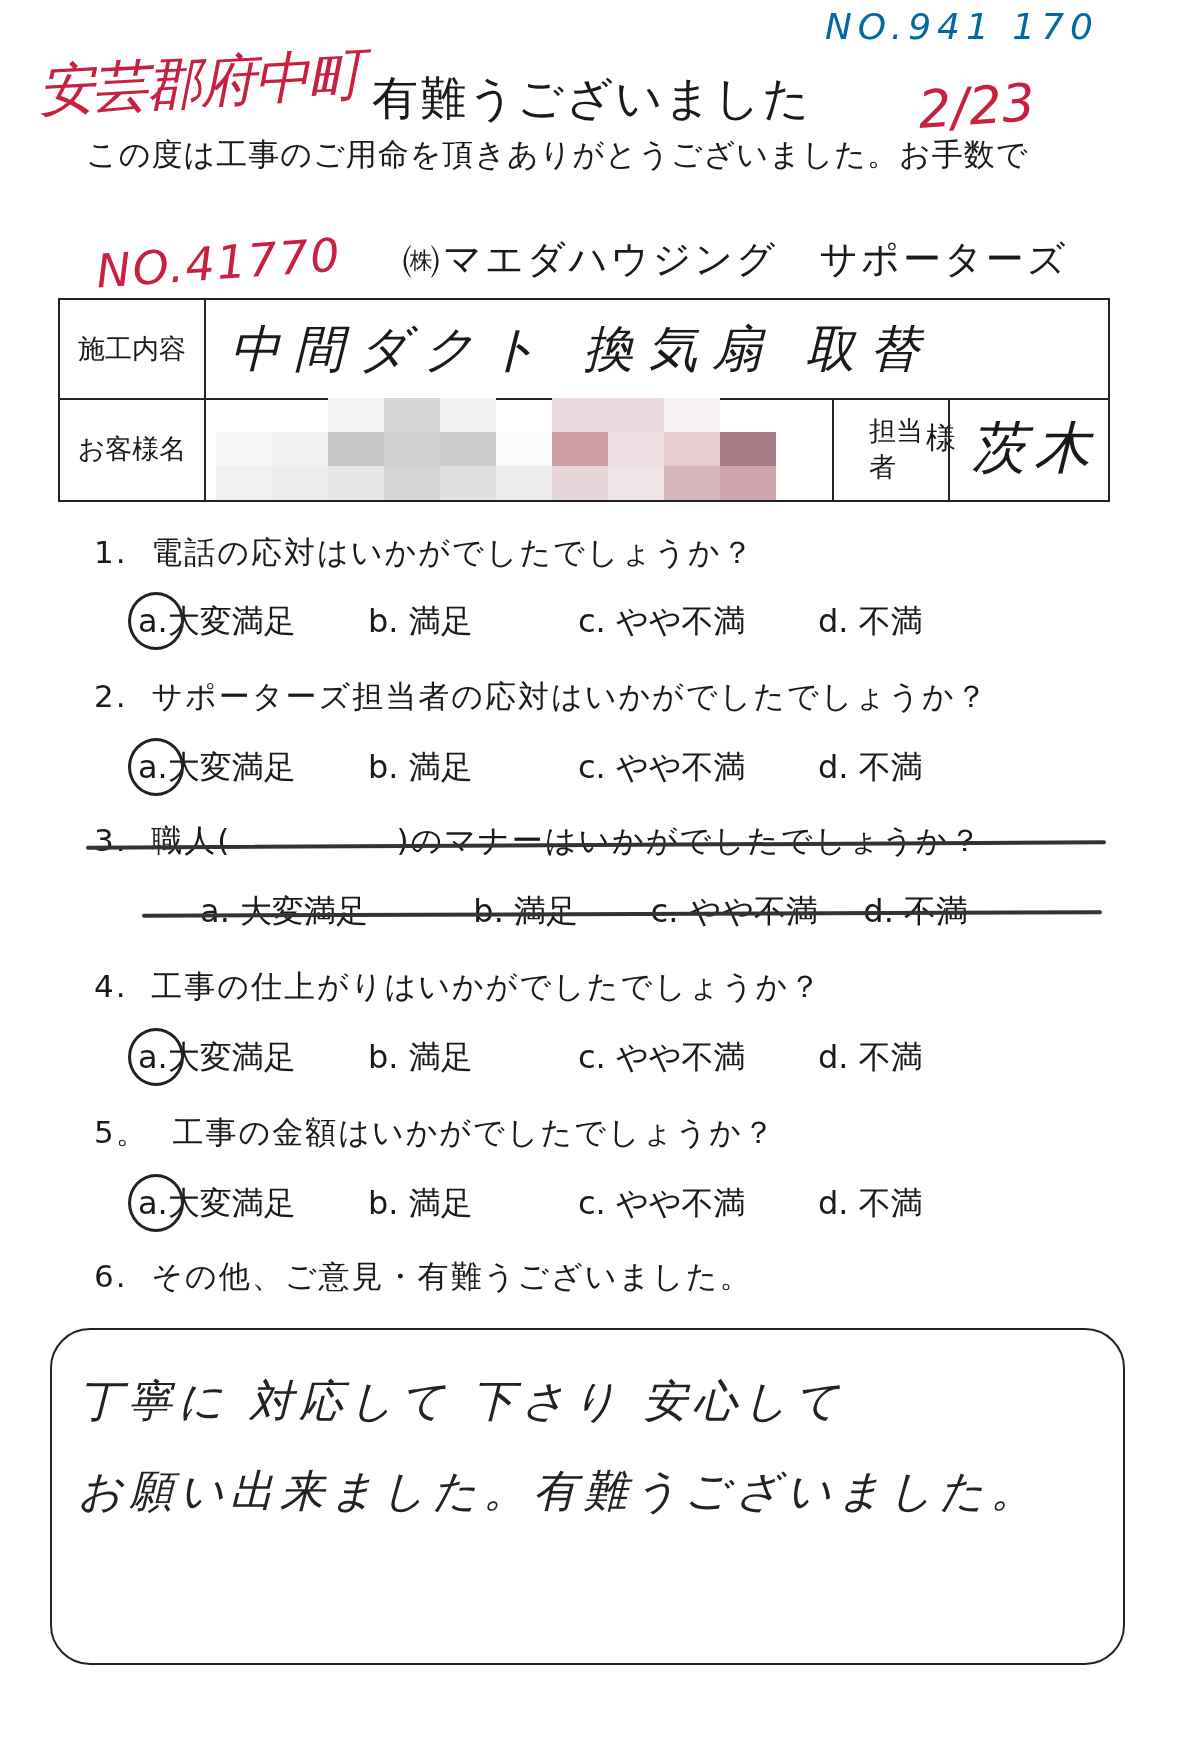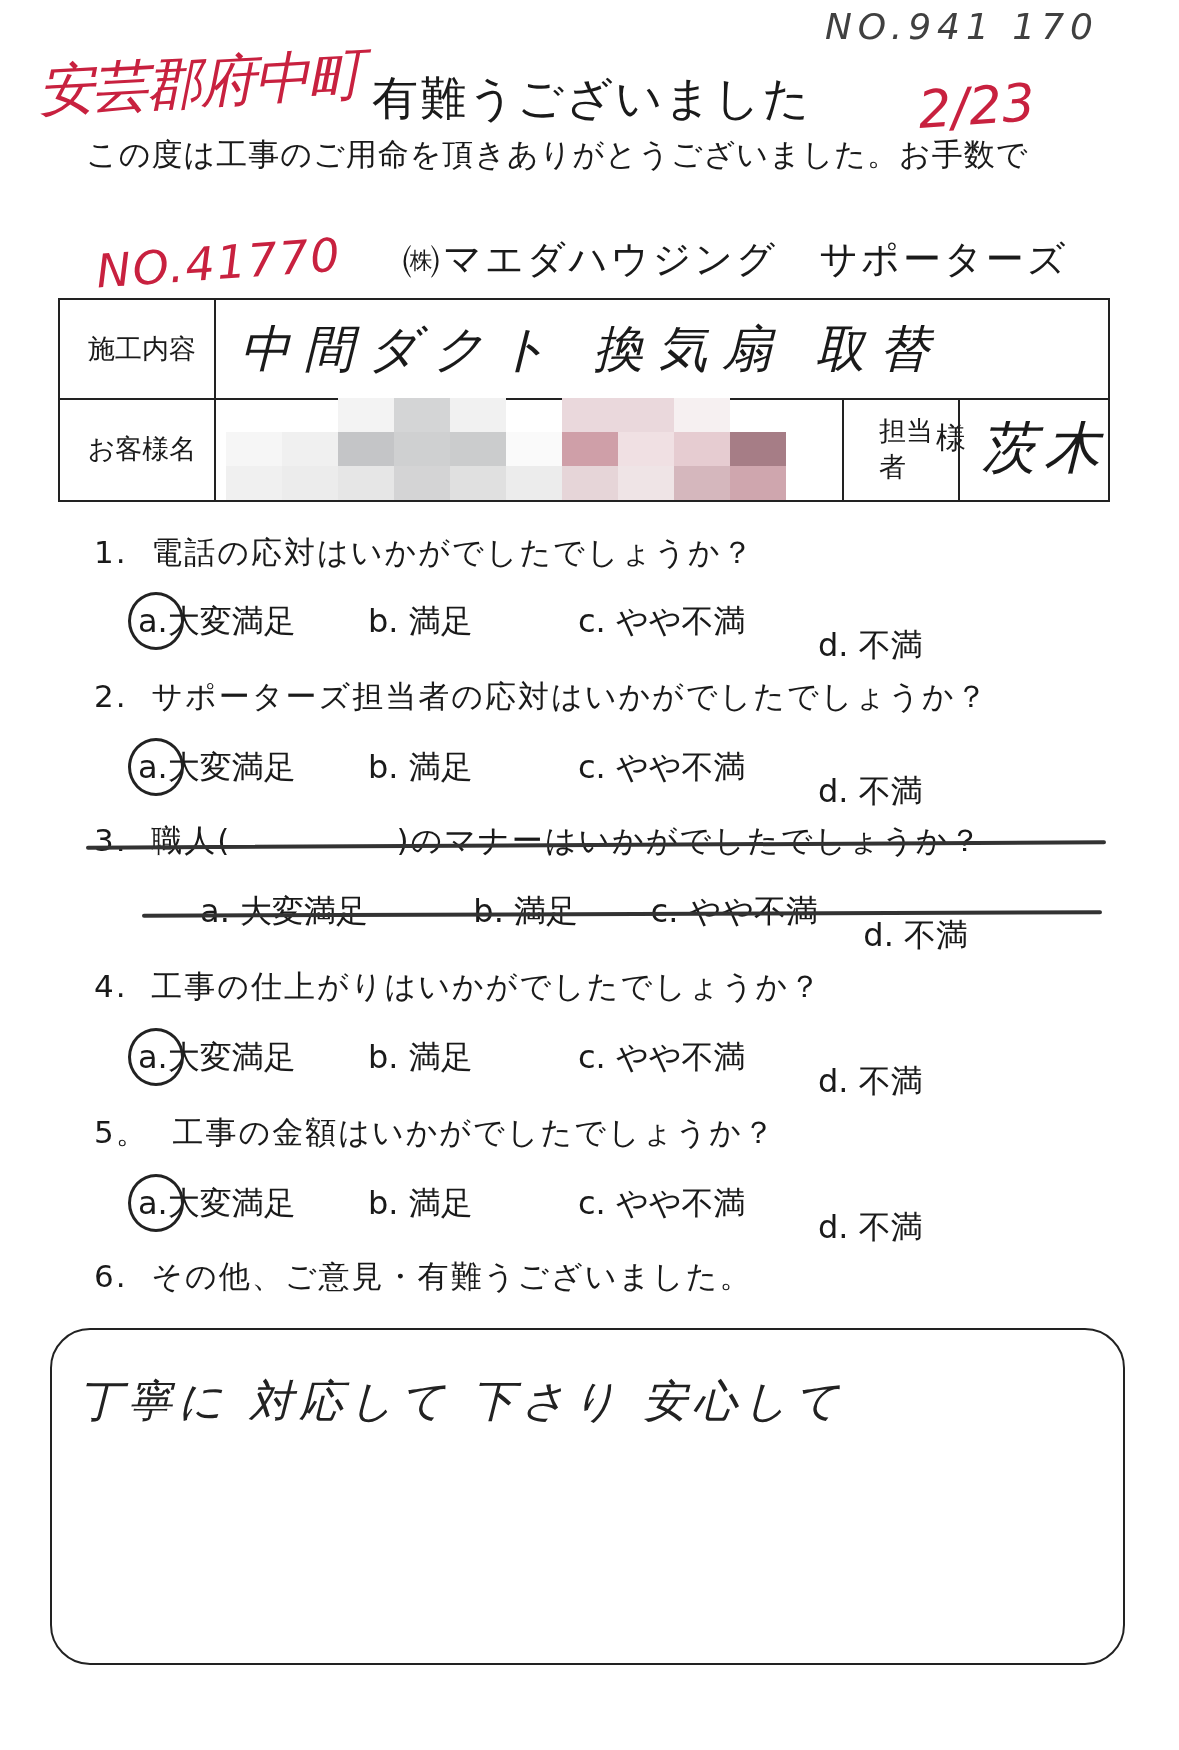--- a/index.html
+++ b/index.html
@@ -5,46 +5,46 @@
   html, body { margin: 0; padding: 0; background: #ffffff; }
   body { width: 1179px; height: 1750px; position: relative; overflow: hidden;
          font-family: "DejaVu Sans", "Liberation Sans", sans-serif; color: #1a1a1a; }
   .abs { position: absolute; }
 
   .title-area { left: 40px; top: 50px; height: 80px; display: flex; align-items: flex-end; }
   .handwritten-location { font-size: 56px; color: #c8213f; font-style: italic; letter-spacing: -2px;
         transform: rotate(-3deg); transform-origin: left bottom; }
   .doc-title { font-size: 46px; margin-left: 8px; letter-spacing: 2px; }
 
-  .serial { right: 80px; top: 6px; font-size: 36px; color: #404040; letter-spacing: 6px; font-style: italic;}
+  .serial { right: 80px; top: 6px; font-size: 36px; color: #0369a1; letter-spacing: 6px; font-style: italic;}
   .date { left: 918px; top: 76px; font-size: 52px; color: #c8213f; font-style: italic; transform: rotate(-4deg);}
 
   .intro { left: 86px; top: 132px; width: 1020px; font-size: 31px; line-height: 44px; letter-spacing: 1px; }
 
   .record-no { left: 96px; top: 236px; font-size: 46px; color: #c8213f; font-style: italic; transform: rotate(-4deg); letter-spacing: 2px;}
   .company { left: 402px; top: 234px; font-size: 38px; letter-spacing: 3px; }
 
   .info-table { left: 58px; top: 298px; width: 1052px; height: 204px; border: 2px solid #222; box-sizing: border-box; }
   .row { position: absolute; left: 0; right: 0; }
   .row1 { top: 0; height: 98px; border-bottom: 2px solid #222; }
   .row2 { top: 98px; bottom: 0; }
-  .cell { position: absolute; top: 0; bottom: 0; display: flex; align-items: center; box-sizing: border-box; margin-left: 10px; }
+  .cell { position: absolute; top: 0; bottom: 0; display: flex; align-items: center; box-sizing: border-box; }
   .label { font-size: 27px; justify-content: center; }
   .vline { border-right: 2px solid #222; }
   .work-content { font-size: 50px; padding-left: 20px; letter-spacing: 14px; font-style: italic; }
   .staff-name { font-size: 56px; padding-left: 20px; font-style: italic; letter-spacing: 8px;}
   .redacted { position: absolute; left: 150px; top: 0; width: 560px; height: 102px; display: grid;
         grid-template-columns: repeat(10, 1fr); grid-template-rows: repeat(3, 1fr); }
   .redacted span { display: block; }
   .sama { position: absolute; left: 720px; top: 20px; font-size: 30px; }
 
   .question { left: 94px; font-size: 31px; letter-spacing: 2px; }
   .answers { left: 138px; font-size: 32px; display: flex; }
   .opt { position: relative; display: inline-block; }
-  .opt.a { width: 230px; } .opt.b { width: 210px; } .opt.c { width: 240px; } .opt.d { width: 150px; margin-top: 24px; }
+  .opt.a { width: 230px; } .opt.b { width: 210px; } .opt.c { width: 240px; } .opt.d { width: 150px; }
   .circle { position: absolute; left: -10px; top: -8px; width: 56px; height: 58px; border: 3px solid #222; border-radius: 50%; box-sizing: border-box; }
   .strike { position: absolute; height: 4px; background: #333; border-radius: 2px; }
 
   .comment-box { left: 50px; top: 1328px; width: 1075px; height: 337px; border: 2px solid #222; border-radius: 40px; box-sizing: border-box; }
   .comment-line { position: absolute; left: 26px; font-size: 44px; font-style: italic; letter-spacing: 6px; color: #222; }
 </style>
 </head>
 <body>
 
 <div class="abs title-area">
@@ -165,13 +165,14 @@
   <span class="opt d"><span>d.</span>&nbsp;<span>不満</span></span>
 </div>
 
 <div class="abs question" style="top:1256px;">
   <span>6.</span>&nbsp;
   <span>その他、ご意見・有難うございました。</span>
 </div>
 
 <div class="abs comment-box">
   <div class="comment-line" style="top:42px;">丁寧に 対応して 下さり 安心して</div>
+  <div class="comment-line" style="top:132px;">お願い出来ました。有難うございました。</div>
 </div>
 
 </body></html>

